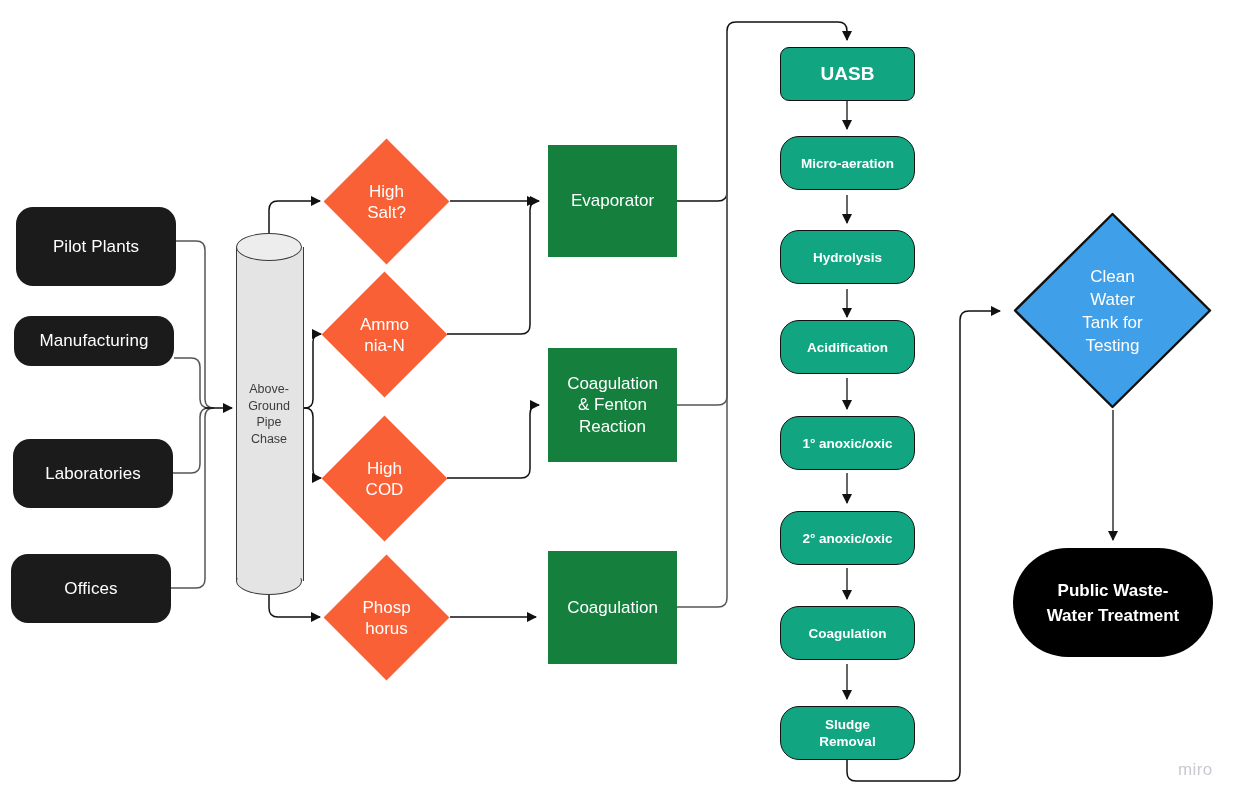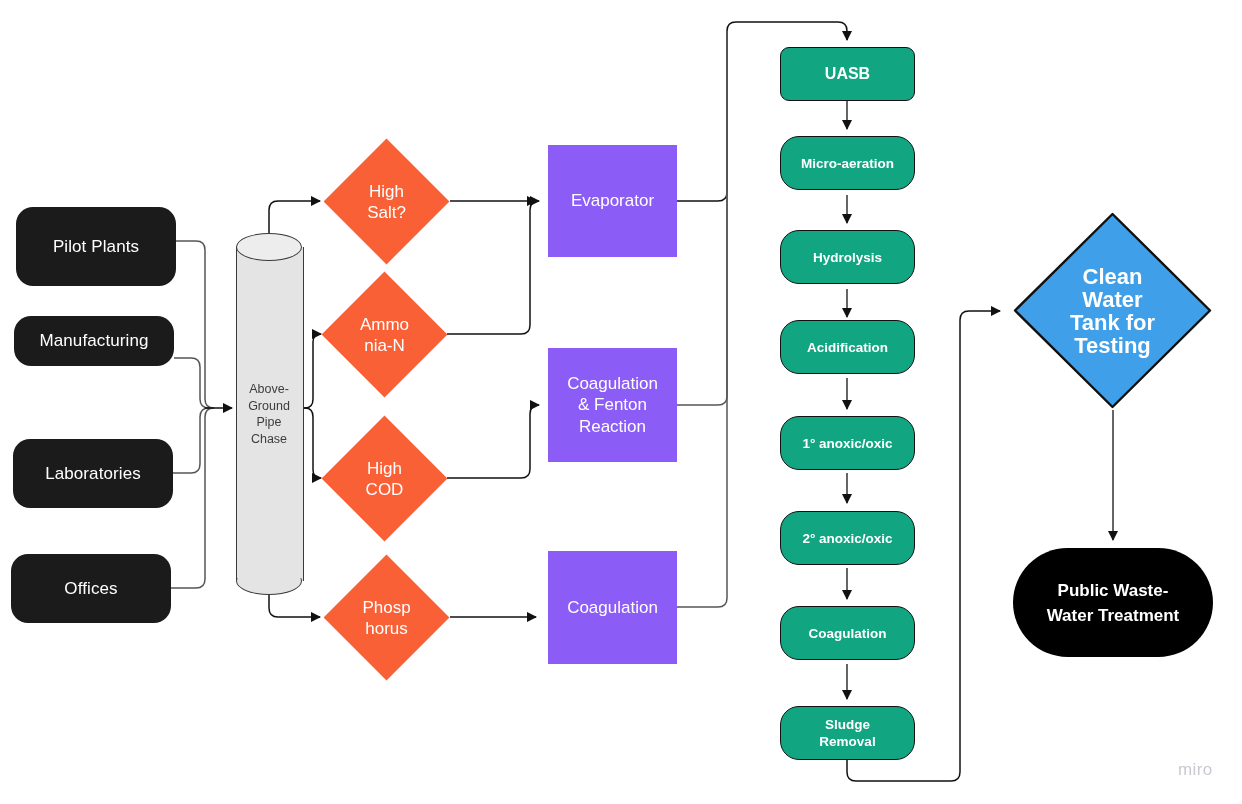--- a/index.html
+++ b/index.html
@@ -35,33 +35,33 @@
              display:flex;align-items:center;justify-content:center;
              color:#3d3d3d;font-size:12.5px;line-height:16.5px;text-align:center;}
 
   
   .diamond-wrap{position:absolute;}
   .diamond-shape{position:absolute;left:0;top:0;width:100%;height:100%;}
   .diamond-text{position:absolute;left:0;top:0;width:100%;height:100%;
                 display:flex;align-items:center;justify-content:center;
                 color:#ffffff;text-align:center;}
   .dia-orange .diamond-text{font-size:17px;line-height:21px;font-weight:400;}
-  .dia-blue .diamond-text{font-size:22px;line-height:23px;font-weight:bold;}
+  .dia-blue .diamond-text{font-size:17px;line-height:23px;font-weight:normal;}
 
   
   .proc{
-    background:#8b5cf6;color:#ffffff;font-size:17px;line-height:21.5px;font-weight:400;
+    background:#15803d;color:#ffffff;font-size:17px;line-height:21.5px;font-weight:400;
   }
 
   
   .green{
     background:#11a582;border:1.7px solid #111111;border-radius:9px;
     color:#ffffff;font-weight:bold;
   }
-  .green.lg{font-size:16px;}
+  .green.lg{font-size:19px;}
   .green.sm{font-size:13.5px;line-height:17px;border-radius:19px;}
 
   
   .terminal{
     background:#000000;border-radius:60px;color:#ffffff;
     font-size:17px;line-height:25px;font-weight:bold;
   }
 
   .watermark{position:absolute;color:#c9c9d2;font-size:17px;letter-spacing:.4px;}
 </style>

